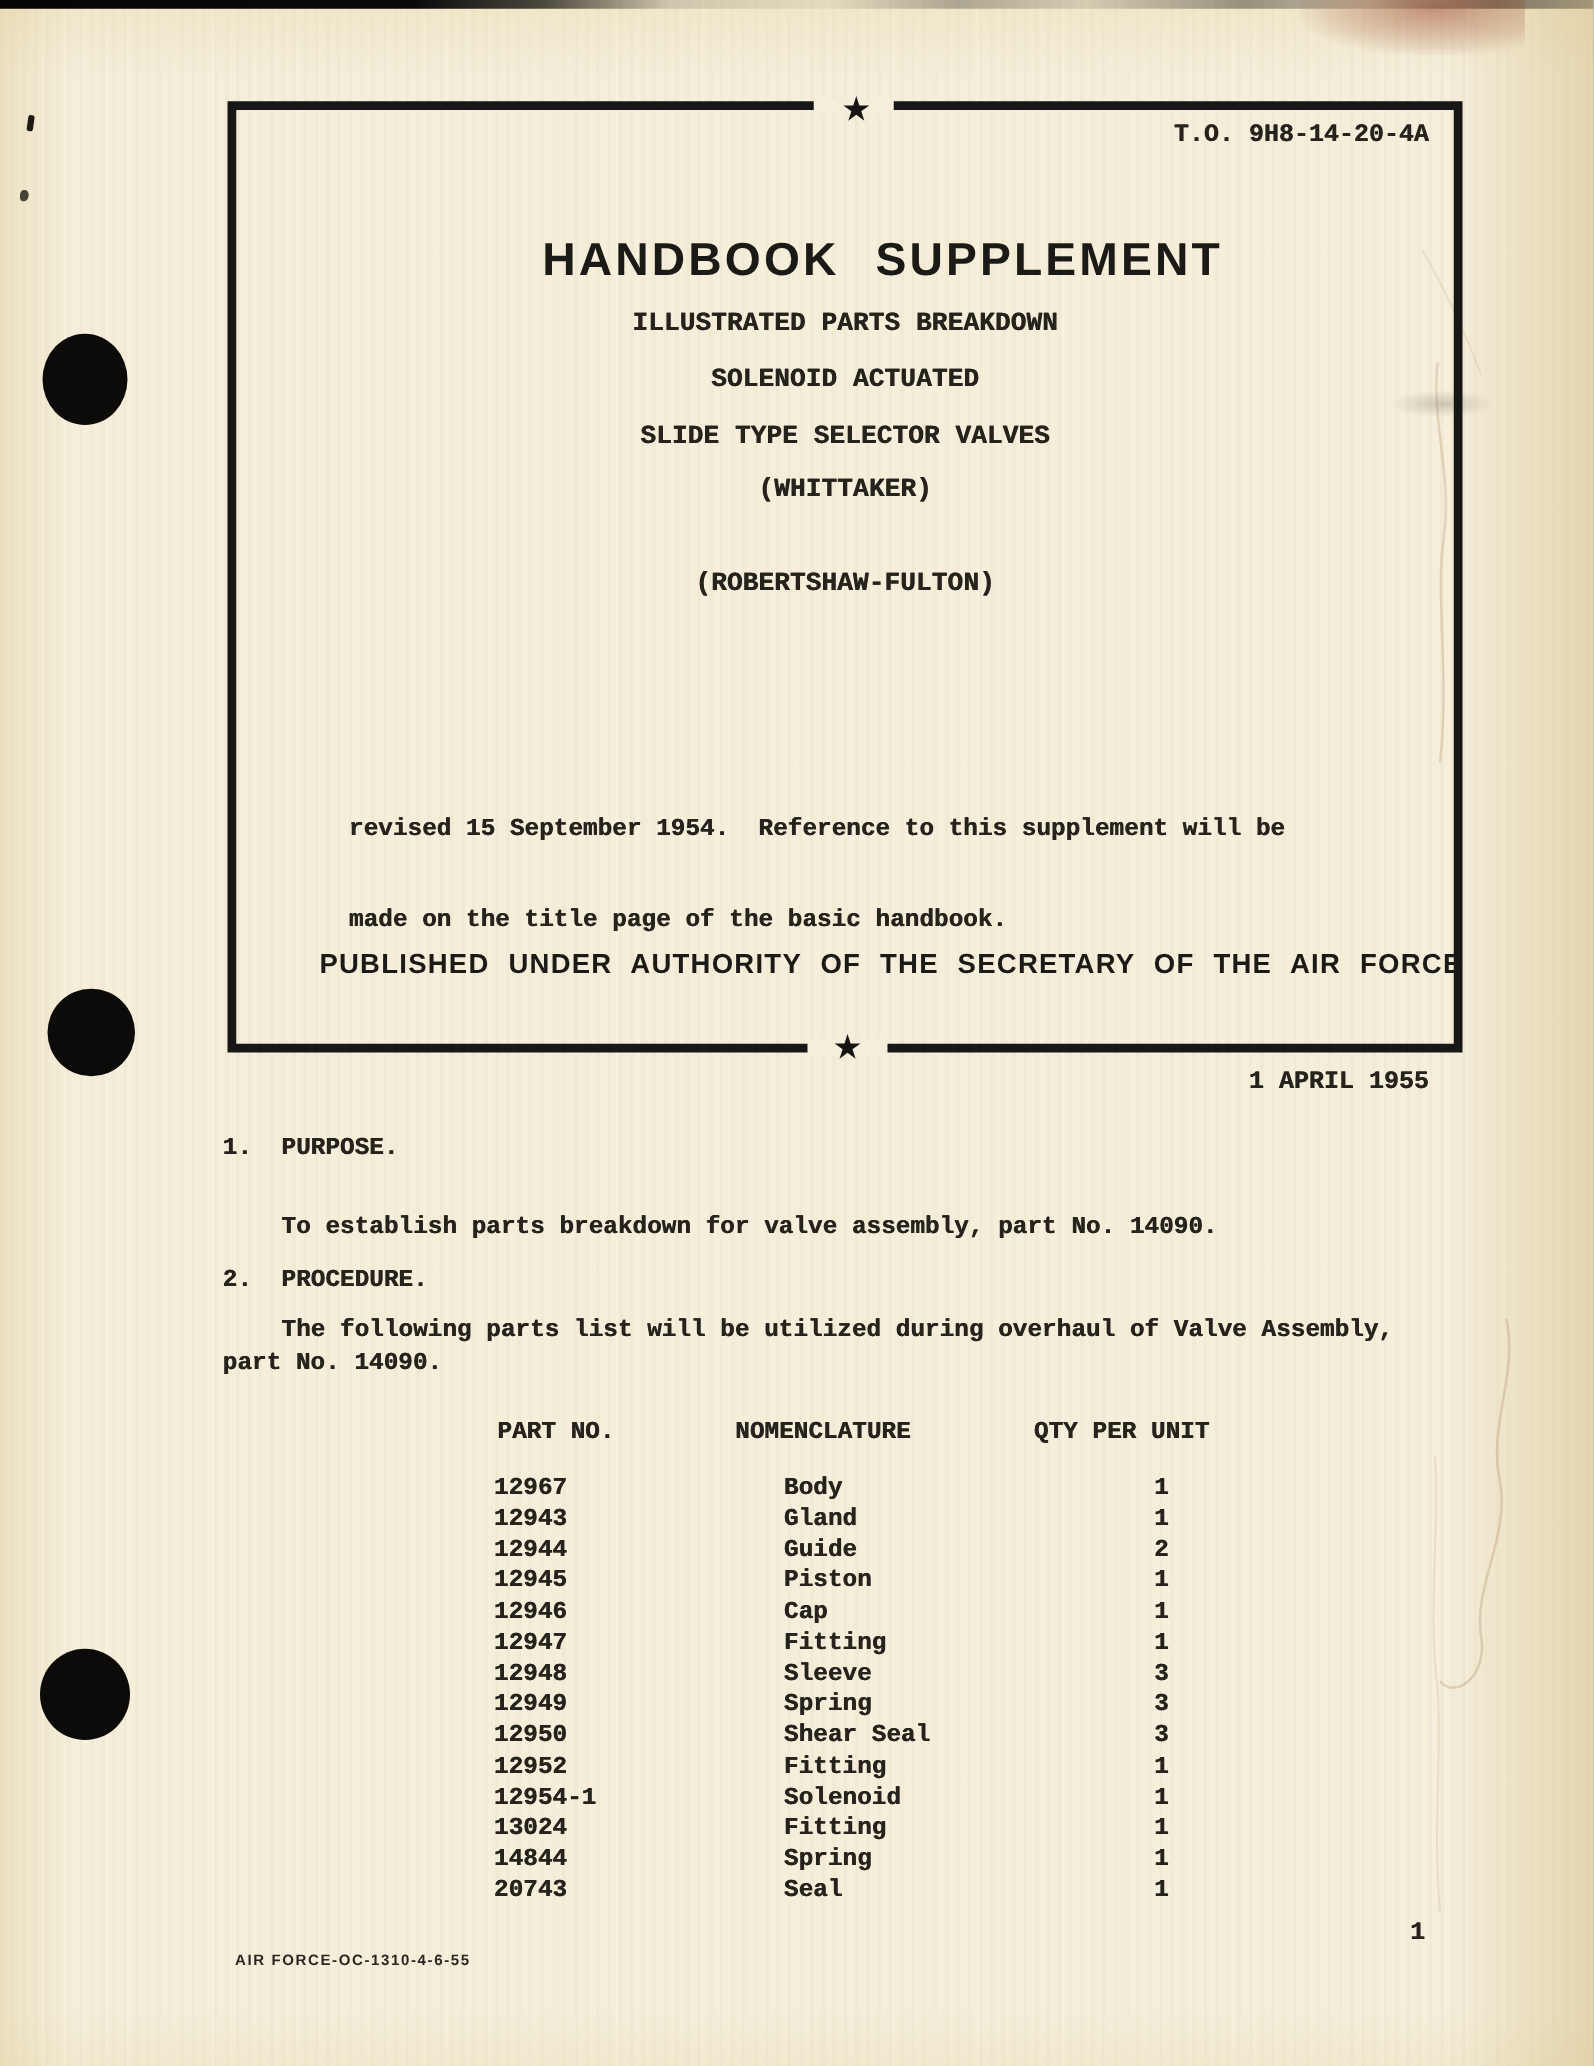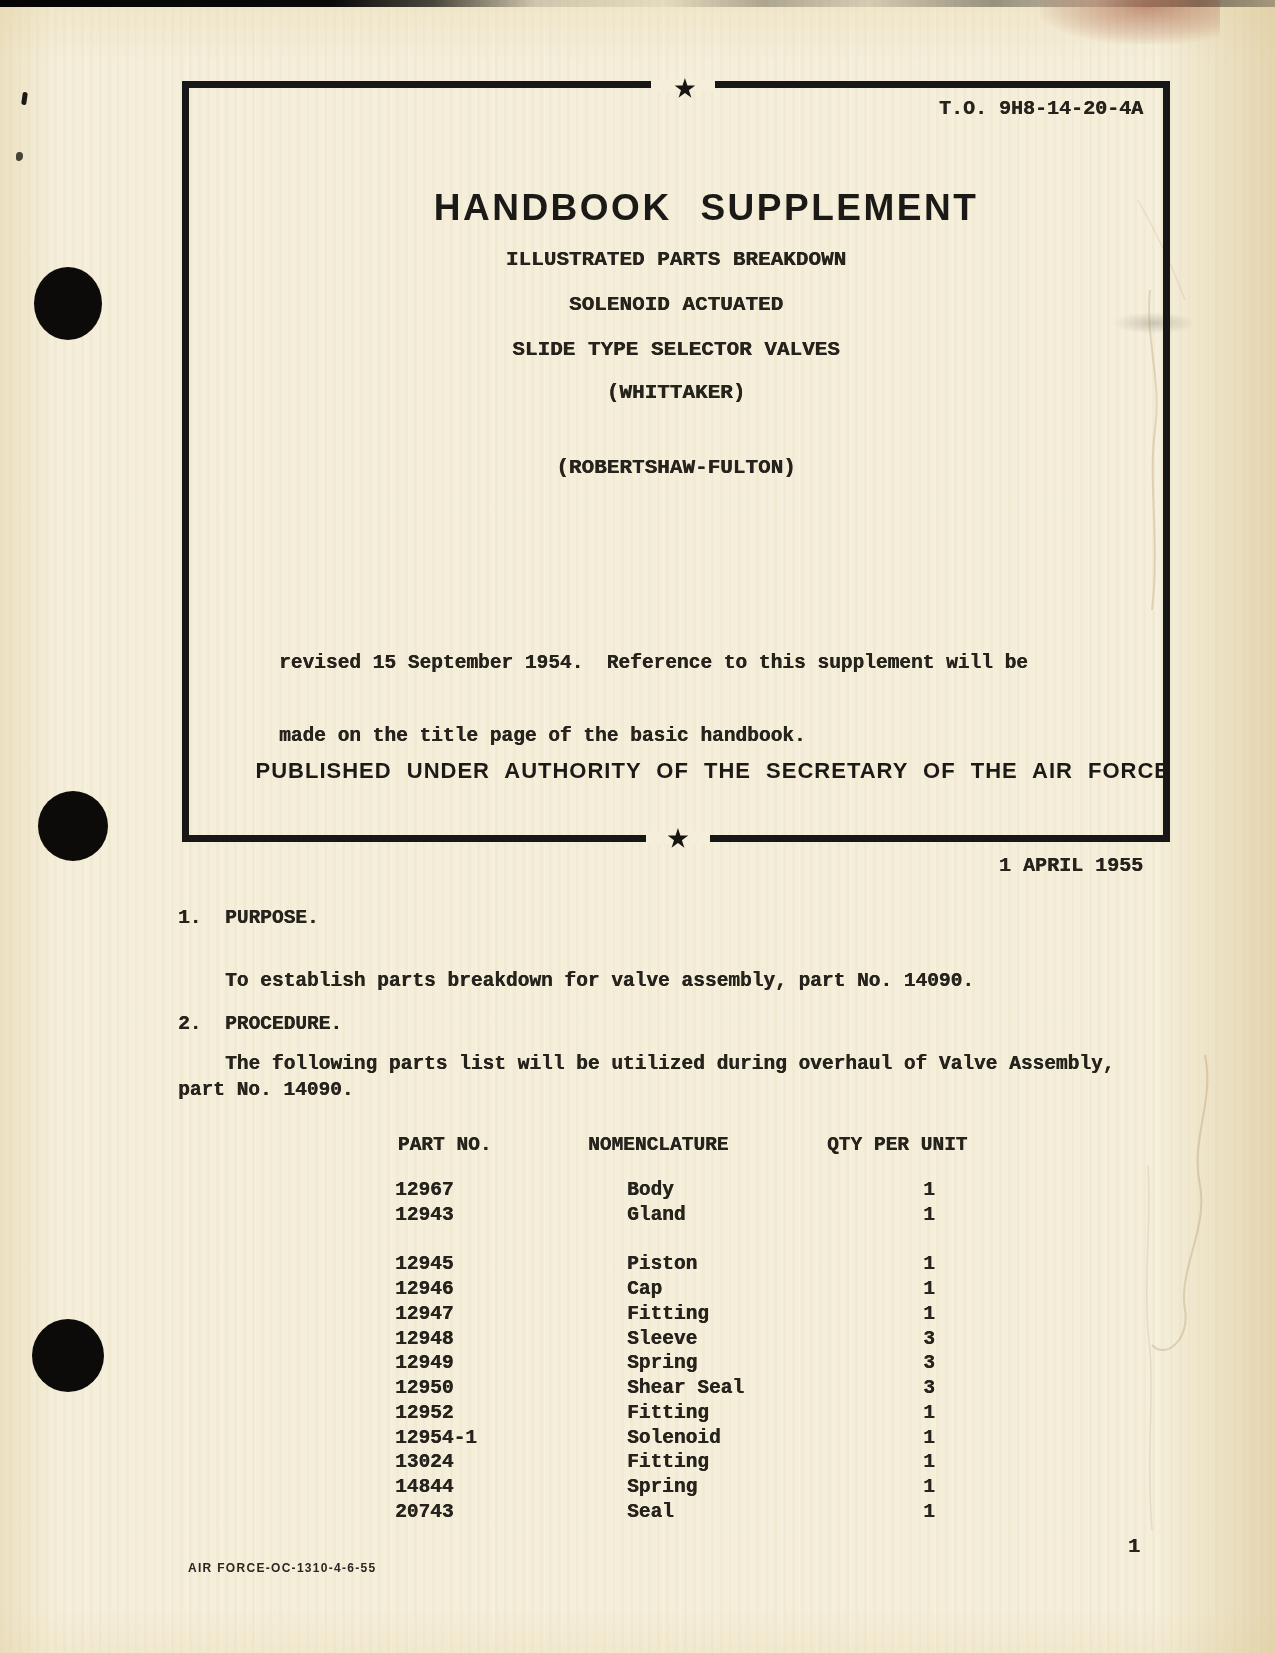--- a/index.html
+++ b/index.html
@@ -115,20 +115,21 @@
 
   <div class="abs mono thead">
     <span>PART NO.</span>
     <span class="th-nom">NOMENCLATURE</span>
     <span class="th-qty">QTY PER UNIT</span>
   </div>
 
   <div class="abs mono tbody">
     <div class="row" style="top:0px"><span class="c-part">12967</span><span class="c-nom">Body</span><span class="c-qty">1</span></div>
     <div class="row" style="top:25px"><span class="c-part">12943</span><span class="c-nom">Gland</span><span class="c-qty">1</span></div>
+    <div class="row" style="top:50px"><span class="c-part">12944</span><span class="c-nom">Guide</span><span class="c-qty">2</span></div>
     <div class="row" style="top:74px"><span class="c-part">12945</span><span class="c-nom">Piston</span><span class="c-qty">1</span></div>
     <div class="row" style="top:99px"><span class="c-part">12946</span><span class="c-nom">Cap</span><span class="c-qty">1</span></div>
     <div class="row" style="top:124px"><span class="c-part">12947</span><span class="c-nom">Fitting</span><span class="c-qty">1</span></div>
     <div class="row" style="top:149px"><span class="c-part">12948</span><span class="c-nom">Sleeve</span><span class="c-qty">3</span></div>
     <div class="row" style="top:173px"><span class="c-part">12949</span><span class="c-nom">Spring</span><span class="c-qty">3</span></div>
     <div class="row" style="top:198px"><span class="c-part">12950</span><span class="c-nom">Shear Seal</span><span class="c-qty">3</span></div>
     <div class="row" style="top:223px"><span class="c-part">12952</span><span class="c-nom">Fitting</span><span class="c-qty">1</span></div>
     <div class="row" style="top:248px"><span class="c-part">12954-1</span><span class="c-nom">Solenoid</span><span class="c-qty">1</span></div>
     <div class="row" style="top:272px"><span class="c-part">13024</span><span class="c-nom">Fitting</span><span class="c-qty">1</span></div>
     <div class="row" style="top:297px"><span class="c-part">14844</span><span class="c-nom">Spring</span><span class="c-qty">1</span></div>

